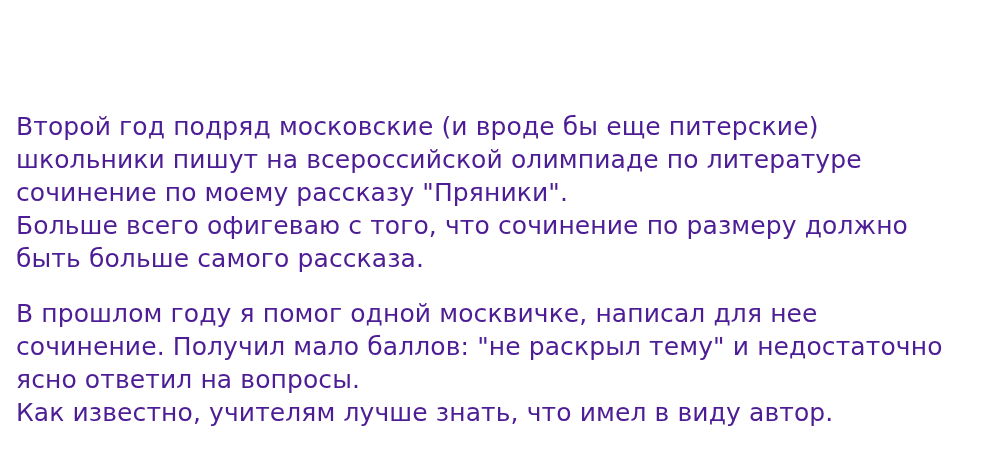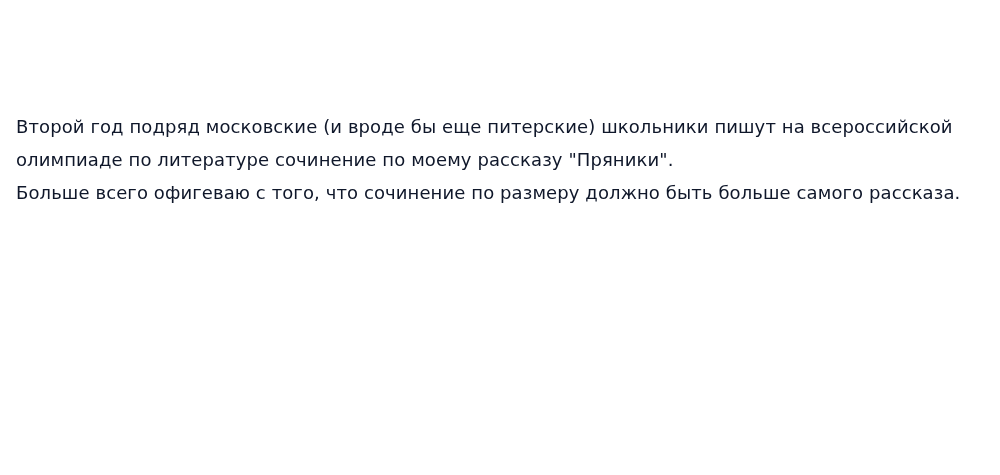--- a/index.html
+++ b/index.html
@@ -13,22 +13,22 @@
     overflow: hidden;
     font-family: "DejaVu Sans", "Liberation Sans", sans-serif;
   }
   .post {
     position: absolute;
     left: 16px;
     top: 0;
     width: 952px;
   }
   .post-text {
-    color: #0f172a;
-    font-size: 18px;
+    color: #4c1d95;
+    font-size: 25px;
     line-height: 33px;
     letter-spacing: 0.1px;
     white-space: pre-wrap;
     word-wrap: break-word;
   }
   .para {
     margin: 0;
   }
   .para-gap {
     height: 22px;
@@ -38,13 +38,15 @@
   }
 </style>
 </head>
 <body>
 
 <div class="post">
   <div class="top-pad"></div>
   <p class="post-text para">Второй год подряд московские (и вроде бы еще питерские) школьники пишут на всероссийской олимпиаде по литературе сочинение по моему рассказу "Пряники".
 Больше всего офигеваю с того, что сочинение по размеру должно быть больше самого рассказа.</p>
   <div class="para-gap"></div>
+  <p class="post-text para">В прошлом году я помог одной москвичке, написал для нее сочинение. Получил мало баллов: "не раскрыл тему" и недостаточно ясно ответил на вопросы.
+Как известно, учителям лучше знать, что имел в виду автор.</p>
 </div>
 
 </body></html>

